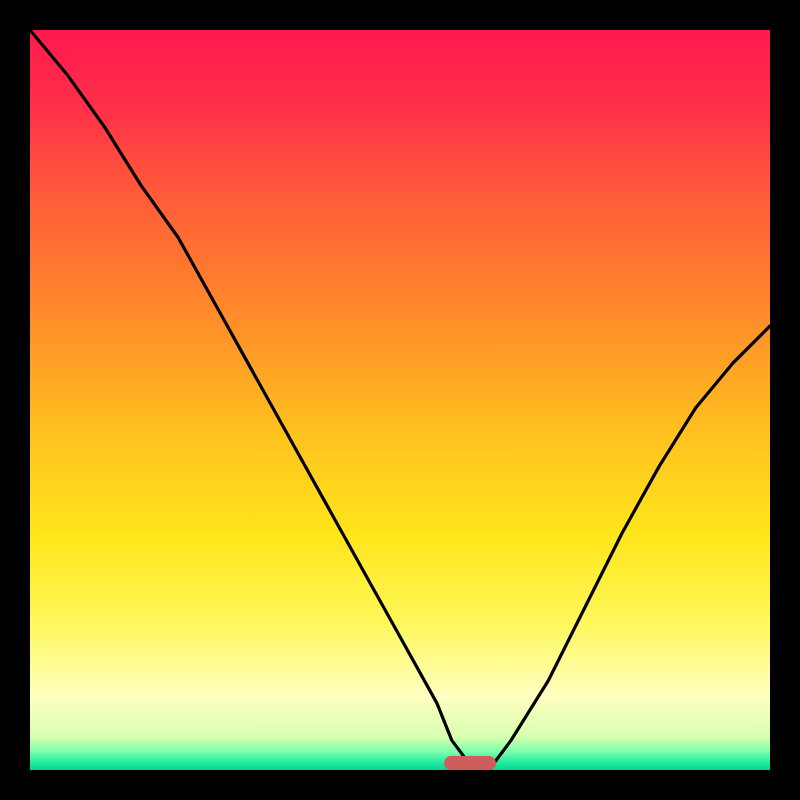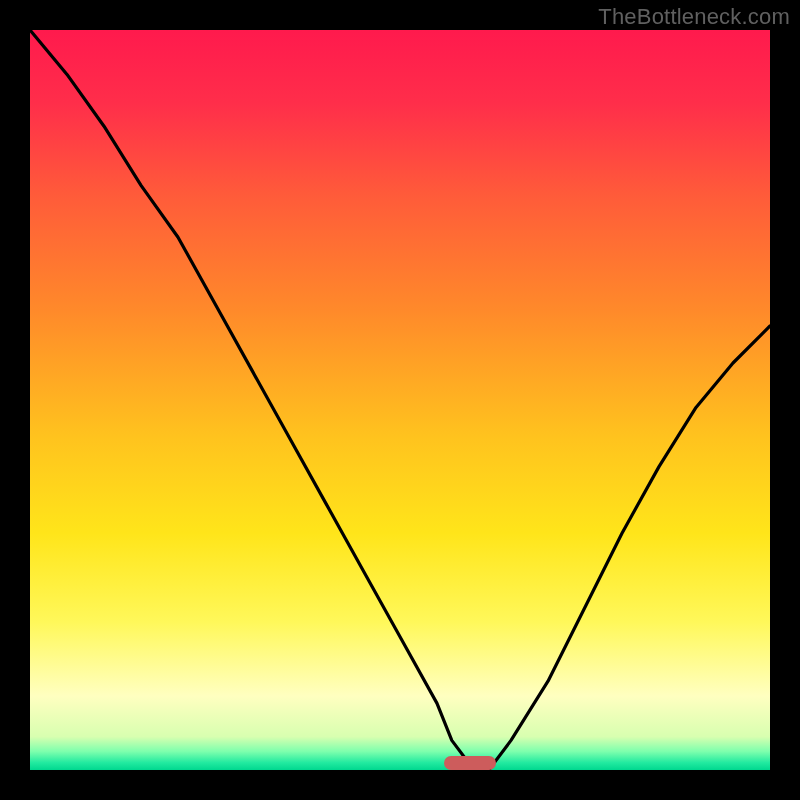--- a/index.html
+++ b/index.html
@@ -78,15 +78,14 @@
     </svg>
 
     <svg class="curve-svg" viewBox="0 0 740 740" preserveAspectRatio="none">
       <path id="curve-path" d="M0.0 0.0 L37.0 44.4 L74.0 96.2 L111.0 155.4 L148.0 207.2 L185.0 273.8 L222.0 340.4 L259.0 407.0 L296.0 473.6 L333.0 540.2 L370.0 606.8 L407.0 673.4 L421.8 710.4 L444.0 740.0 L458.8 740.0 L481.0 710.4 L518.0 651.2 L555.0 577.2 L592.0 503.2 L629.0 436.6 L666.0 377.4 L703.0 333.0 L740.0 296.0" fill="none" stroke-linecap="round" stroke-linejoin="round" stroke-width="3.2" stroke="#000000"></path>
     </svg>
 
     <div class="marker" id="optimal-marker" style="left: 414.4px; width: 51.8px; height: 14px; bottom: 0px; background: rgb(205, 92, 92);"></div>
 
   </div>
 
-  <div class="watermark">TheBottleneck.com</div>
 
 </div>
 
 </body></html>

